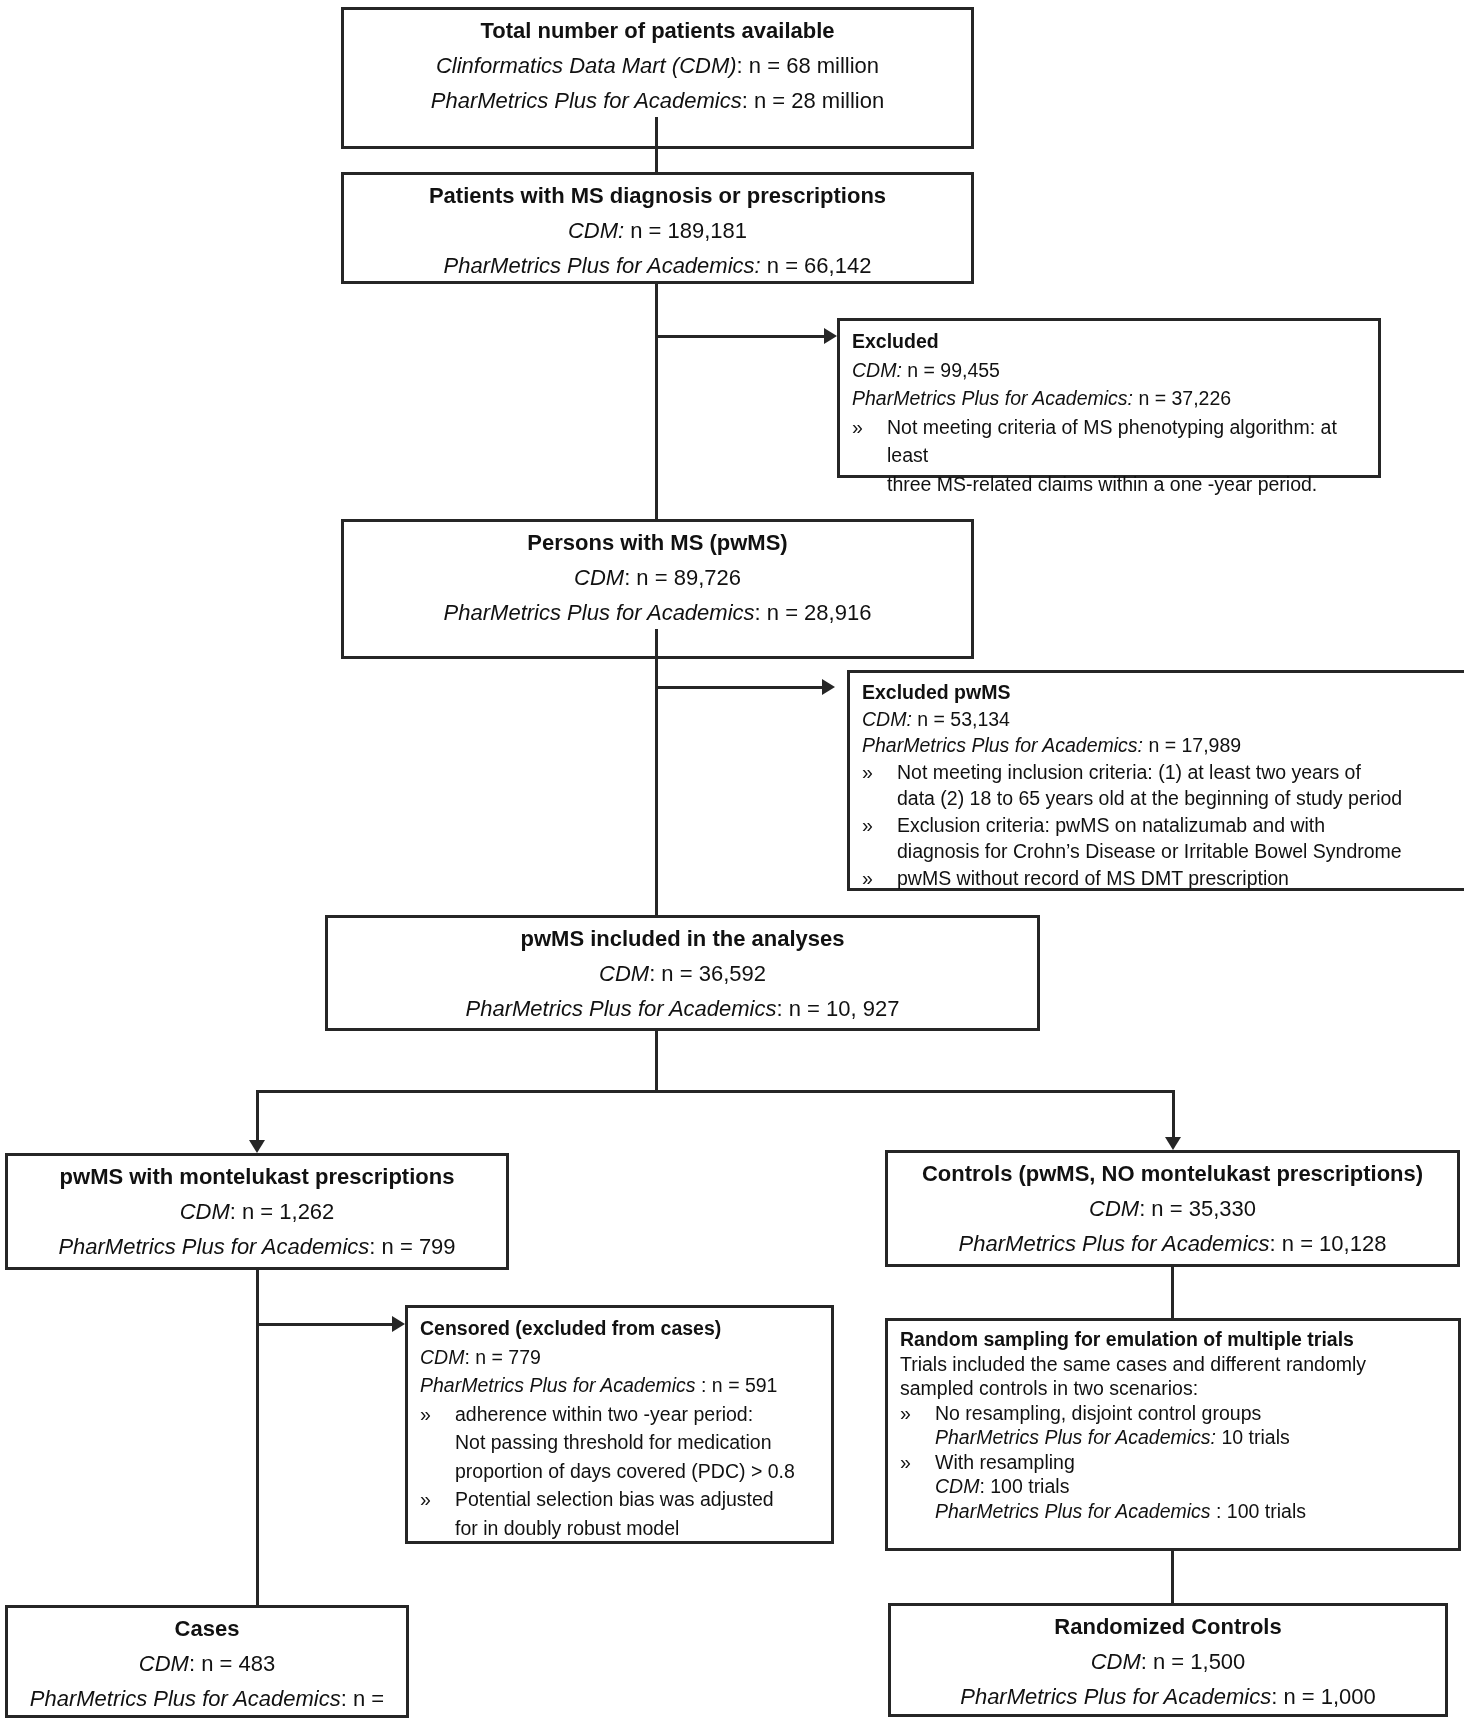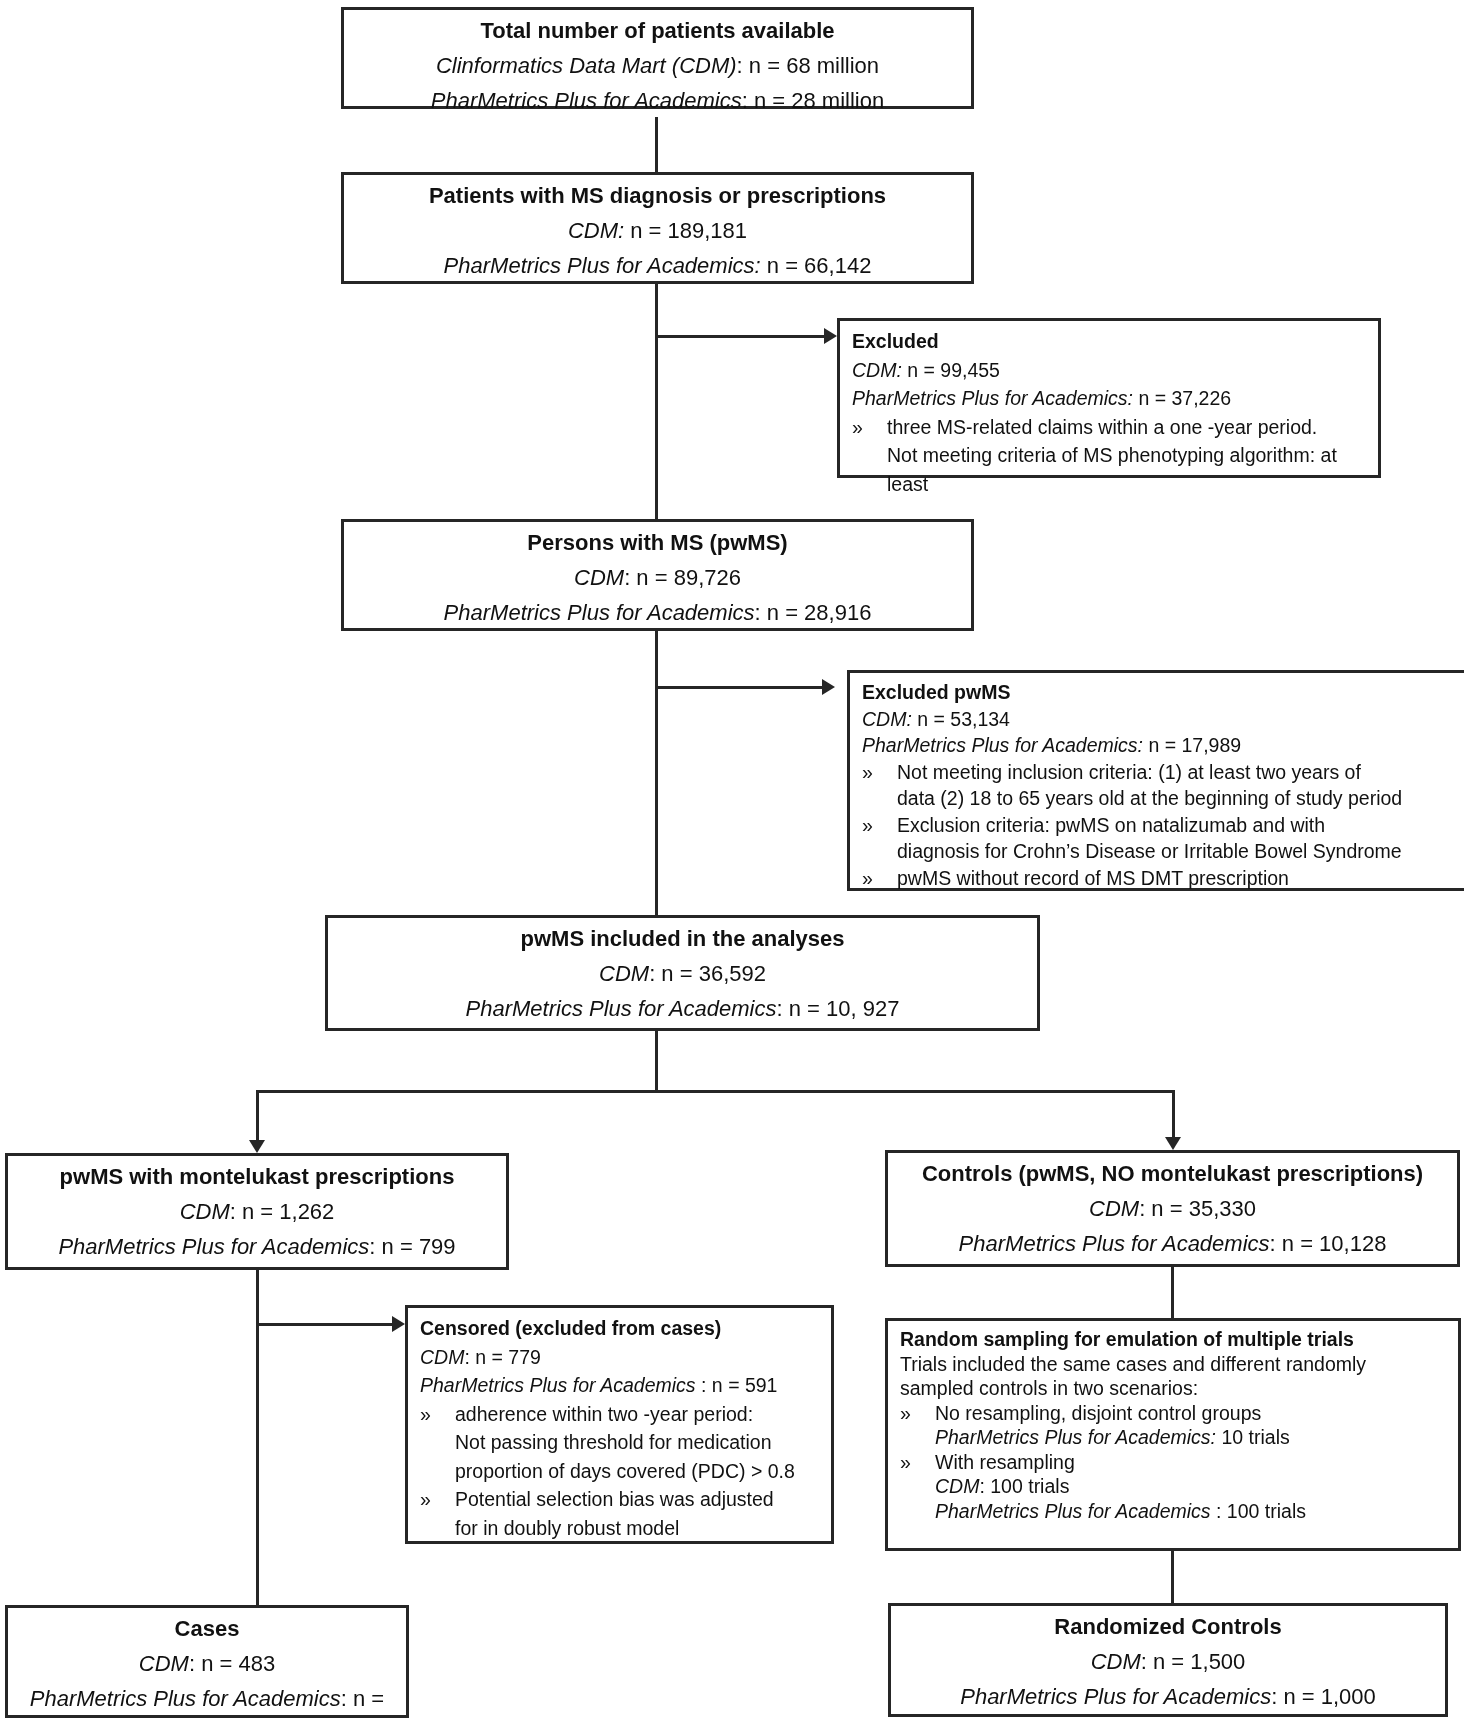--- a/index.html
+++ b/index.html
@@ -51,43 +51,43 @@
     position: absolute;
     width: 0; height: 0;
     border-left: 8px solid transparent;
     border-right: 8px solid transparent;
     border-top: 13px solid #262626;
   }
 </style>
 </head>
 <body>
 
-<div class="box center-box" style="left:341px; top:7px;    width:633px; height:102px;">
+<div class="box center-box" style="left:341px; top:7px;    width:633px; height:142px;">
     <div class="title">Total number of patients available</div>
     <div class="line"><i>Clinformatics Data Mart (CDM)</i><span>: n = 68 million</span></div>
     <div class="line"><i>PharMetrics Plus for Academics</i><span>: n = 28 million</span></div>
   </div>
 <div class="box center-box" style="left:341px; top:172px;  width:633px; height:112px;">
     <div class="title">Patients with MS diagnosis or prescriptions</div>
     <div class="line"><i>CDM:</i><span> n = 189,181</span></div>
     <div class="line"><i>PharMetrics Plus for Academics:</i><span> n = 66,142</span></div>
   </div>
 <div class="box side-box" style="left:837px; top:318px;  width:544px; height:160px;">
     <div class="title">Excluded</div>
     <div class="line"><i>CDM:</i><span> n = 99,455</span></div>
     <div class="line"><i>PharMetrics Plus for Academics:</i><span> n = 37,226</span></div>
     <div class="bullet">
       <div class="marker">»</div>
       <div class="btext">
+        <div class="line"><span>Not meeting criteria of MS phenotyping algorithm: at least</span></div>
         <div class="line"><span>three MS-related claims within a one -year period.</span></div>
-        <div class="line"><span>Not meeting criteria of MS phenotyping algorithm: at least</span></div>
       </div>
     </div>
   </div>
-<div class="box center-box" style="left:341px; top:519px;  width:633px; height:112px;">
+<div class="box center-box" style="left:341px; top:519px;  width:633px; height:140px;">
     <div class="title">Persons with MS (pwMS)</div>
     <div class="line"><i>CDM</i><span>: n = 89,726</span></div>
     <div class="line"><i>PharMetrics Plus for Academics</i><span>: n = 28,916</span></div>
   </div>
 <div class="box side-box lh-tight" style="left:835px; top:670px; width:626px; height:221px;margin-left:12px;">
     <div class="title">Excluded pwMS</div>
     <div class="line"><i>CDM:</i><span> n = 53,134</span></div>
     <div class="line"><i>PharMetrics Plus for Academics:</i><span> n = 17,989</span></div>
     <div class="bullet">
       <div class="marker">»</div>

